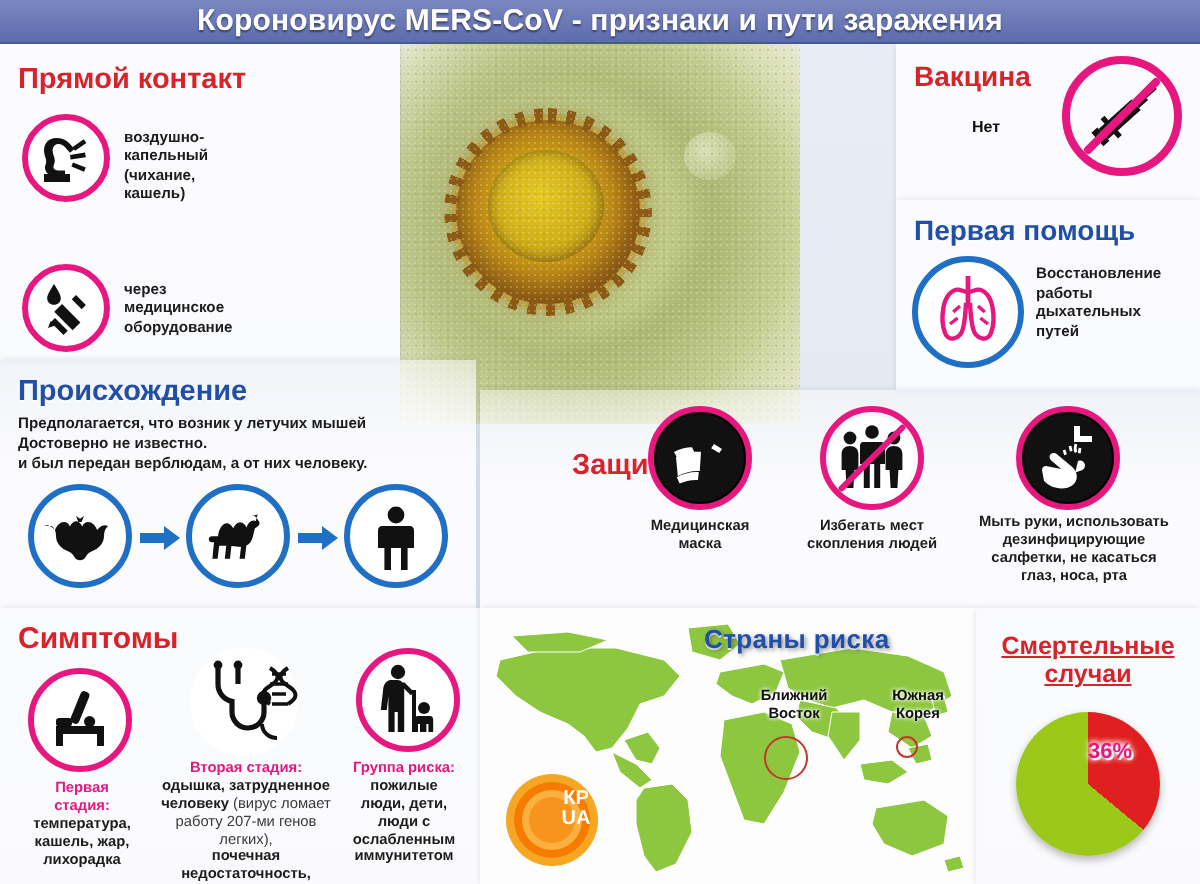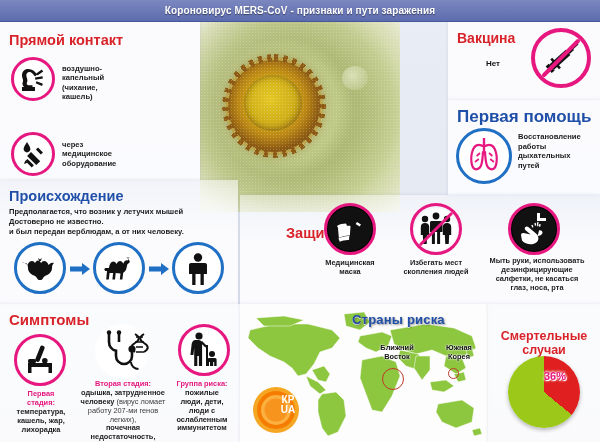--- a/index.html
+++ b/index.html
@@ -12,21 +12,21 @@
             background:linear-gradient(#e9edf5,#dfe5f0); }
 
   
   .titlebar{
     position:absolute; left:0; top:0; width:600px; height:22px;
     background:linear-gradient(#7b87bf,#5d6cae);
     border-bottom:1px solid #48569a;
     display:flex; align-items:center; justify-content:center; z-index:40;
   }
   .titlebar span{
-    color:#fff; font-size:10px; font-weight:bold; letter-spacing:.1px;
+    color:#fff; font-size:15px; font-weight:bold; letter-spacing:.1px;
     text-shadow:0 1px 1px rgba(0,0,0,.45); white-space:nowrap;
   }
 
   
   .micro{
     position:absolute; left:200px; top:22px; width:200px; height:190px; z-index:1;
     background:
       radial-gradient(circle at 42% 45%, rgba(120,95,20,.0) 54px, rgba(150,160,95,.35) 70px, rgba(170,180,110,.0) 120px),
       radial-gradient(ellipse at 50% 48%, #c7cf92 0%, #b9c584 42%, #c9d29a 68%, #dfe3c2 88%, #eaeede 100%);
     filter:saturate(1.05);
@@ -290,21 +290,21 @@
           <rect x="35" y="24.2" width="6" height="4.6" fill="#111"></rect>
           <path d="M41 26.5h7" stroke="#111" stroke-width="2.2"></path>
           <rect x="17" y="20" width="2.6" height="13" fill="#111"></rect>
         </g>
       </svg>
       <div class="slash w4"></div>
     </div>
   </div>
 
   <div class="panel p-first">
-    <div class="h-blue" style="position:absolute;left:9px;top:7px;font-size:17px;">Первая помощь</div>
+    <div class="h-blue" style="position:absolute;left:9px;top:7px;font-size:14px;">Первая помощь</div>
     <div class="ring blue" style="left:8px;top:28px;width:56px;height:56px;">
       <svg width="50" height="50" viewBox="0 0 50 50">
         <circle cx="25" cy="25" r="24" fill="#fff"></circle>
         <path d="M25 7v16" stroke="#e6177f" stroke-width="2.4"></path>
         <path d="M25 15c-2 0-3.4-1.2-5-1.2-3.4 0-6.2 3.6-7.2 8.6-.8 4.2-.6 9.6.6 12.8.8 2.2 2.6 3.4 4.6 3 2.4-.5 4-2.6 4.6-5.4.8-3.4 1.2-8 1.4-12.4" fill="none" stroke="#e6177f" stroke-width="2.2"></path>
         <path d="M25 15c2 0 3.4-1.2 5-1.2 3.4 0 6.2 3.6 7.2 8.6.8 4.2.6 9.6-.6 12.8-.8 2.2-2.6 3.4-4.6 3-2.4-.5-4-2.6-4.6-5.4-.8-3.4-1.2-8-1.4-12.4" fill="none" stroke="#e6177f" stroke-width="2.2"></path>
         <path d="M21 22l-3.4 3M19.8 28l-3.8 3M30 22l3.4 3M31.2 28l3.8 3" stroke="#e6177f" stroke-width="1.7"></path>
       </svg>
     </div>
     <div class="body-txt" style="position:absolute;left:70px;top:32px;width:80px;line-height:1.28;">
@@ -432,21 +432,21 @@
         </svg>
         <div style="position:absolute;left:12px;top:9px;width:48px;text-align:center;color:#fff;font-size:10px;font-weight:bold;line-height:1.02;">
           <div>КР</div>
           <div>UA</div>
         </div>
       </div>
     </div>
   </div>
 
   <div class="panel p-mort">
-    <div class="h-red" style="position:absolute;left:0;top:25px;width:112px;text-align:center;font-size:12.5px;line-height:1.15;">
+    <div class="h-red" style="position:absolute;left:0;top:12px;width:112px;text-align:center;font-size:12.5px;line-height:1.15;text-decoration:underline;">
       <div>Смертельные</div>
       <div>случаи</div>
     </div>
     <div class="pie" style="background: conic-gradient(rgb(224, 32, 32) 0deg, rgb(224, 32, 32) 129.6deg, rgb(155, 200, 25) 129.6deg, rgb(155, 200, 25) 360deg);"></div>
     <div class="pielabel">36%</div>
   </div>
 
 </div>
 
 </body></html>

